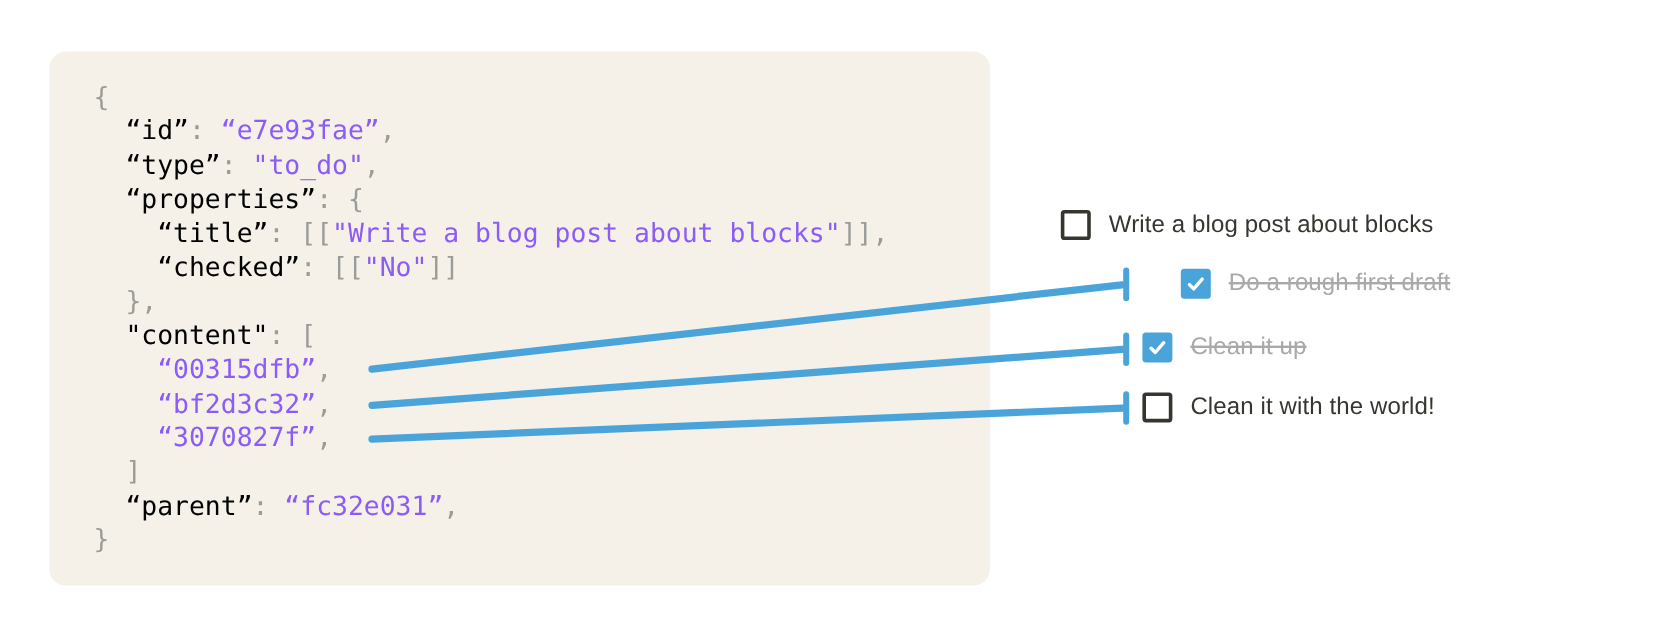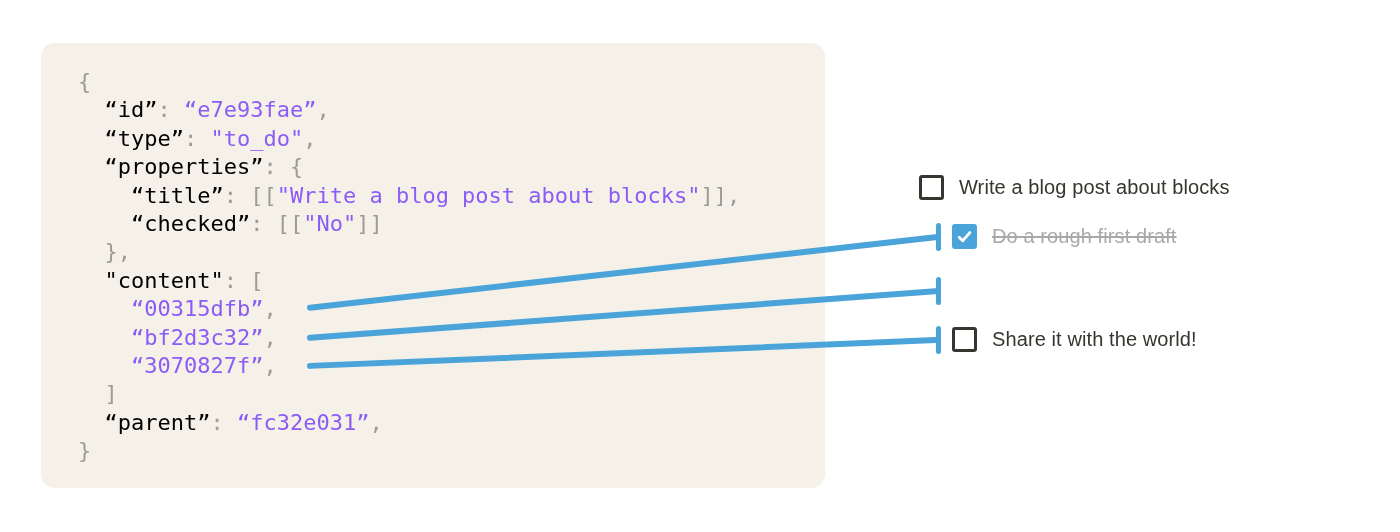--- a/index.html
+++ b/index.html
@@ -57,22 +57,22 @@
   #cap3 { left: 936px; top: 326px; }
 
   
   .todo-row {
     position: absolute;
     display: flex;
     align-items: center;
     gap: 15px;
     height: 25px;
   }
-  #row1 { left: 919px; top: 175px; }
-  #row2 { left: 952px; top: 224px; }
+  #row1 { left: 884px; top: 175px; }
+  #row2 { left: 984px; top: 224px; }
   #row3 { left: 952px; top: 277px; }
   #row4 { left: 952px; top: 327px; }
 
   .checkbox {
     width: 25px;
     height: 25px;
     box-sizing: border-box;
     border: 3px solid #37352f;
     border-radius: 3px;
     background: #ffffff;
@@ -120,19 +120,27 @@
 
   <div class="todo-row" id="row2">
     <div class="checkbox checked">
       <svg width="17" height="17" viewBox="0 0 24 24">
         <path d="M4.5 13 L9.5 18 L19.5 6.5" fill="none" stroke="#ffffff" stroke-width="4" stroke-linecap="round" stroke-linejoin="round"></path>
       </svg>
     </div>
     <span class="todo-label struck">Do a rough first draft</span>
   </div>
 
+  <div class="todo-row" id="row3">
+    <div class="checkbox checked">
+      <svg width="17" height="17" viewBox="0 0 24 24">
+        <path d="M4.5 13 L9.5 18 L19.5 6.5" fill="none" stroke="#ffffff" stroke-width="4" stroke-linecap="round" stroke-linejoin="round"></path>
+      </svg>
+    </div>
+    <span class="todo-label struck">Clean it up</span>
+  </div>
 
   <div class="todo-row" id="row4">
     <div class="checkbox"></div>
-    <span class="todo-label">Share it with the world!</span>
+    <span class="todo-label">Clean it with the world!</span>
   </div>
 
 </div>
 
 </body></html>

